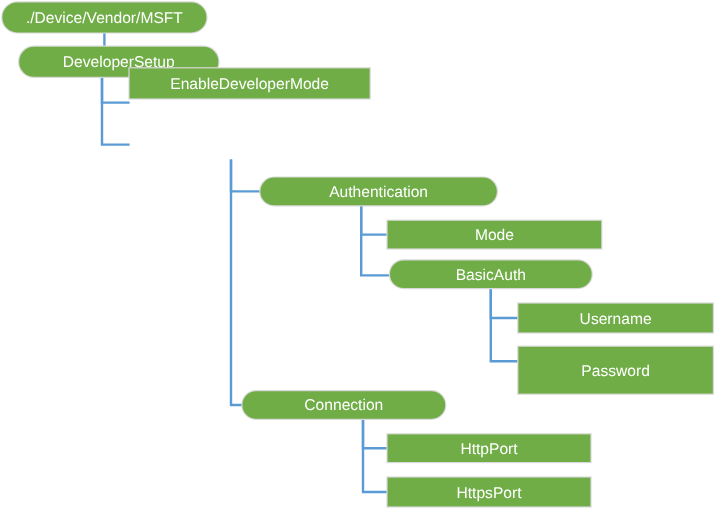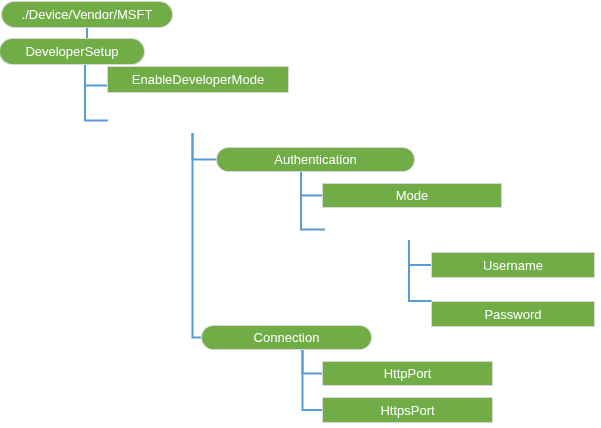--- a/index.html
+++ b/index.html
@@ -62,33 +62,34 @@
     <path d="M301,171 V195.5 H323"></path>
     <path d="M301,171 V229.5 H325"></path>
     <path d="M409,240 V265 H432"></path>
     <path d="M409,240 V301 H432"></path>
     <path d="M302.5,349 V373.5 H323"></path>
     <path d="M302.5,349 V410 H323"></path>
   </svg>
 
   <div class="node pill" style="left:2px;   top:2px;   width:170px; height:25px">./Device/Vendor/MSFT</div>
 
-  <div class="node pill" style="left:0;   top:39px;  width:144px; height:25px">DeveloperSetup</div>
+  <div class="node pill" style="left:16px;   top:39px;  width:166px; height:25px">DeveloperSetup</div>
 
-  <div class="node rect" style="left:108px; top:67px;  width:180px; height:25px">EnableDeveloperMode</div>
+  <div class="node rect" style="left:108px; top:57px;  width:200px; height:25px">EnableDeveloperMode</div>
 
 
   <div class="node pill" style="left:217px; top:148px; width:197px; height:23px">Authentication</div>
 
   <div class="node rect" style="left:323px; top:184px; width:178px; height:23px">Mode</div>
 
+  <div class="node pill" style="left:325px; top:217px; width:168px; height:23px">BasicAuth</div>
 
   <div class="node rect" style="left:432px; top:253px; width:162px; height:24px">Username</div>
 
-  <div class="node rect" style="left:432px; top:302px; width:162px; height:24px">Password</div>
+  <div class="node rect" style="left:432px; top:289px; width:162px; height:39px">Password</div>
 
   <div class="node pill" style="left:202px; top:326px; width:169px; height:23px">Connection</div>
 
   <div class="node rect" style="left:323px; top:398px; width:169px; height:24px">HttpsPort</div>
 
   <div class="node rect" style="left:323px; top:362px; width:169px; height:23px">HttpPort</div>
 
 </div>
 
 </body></html>

